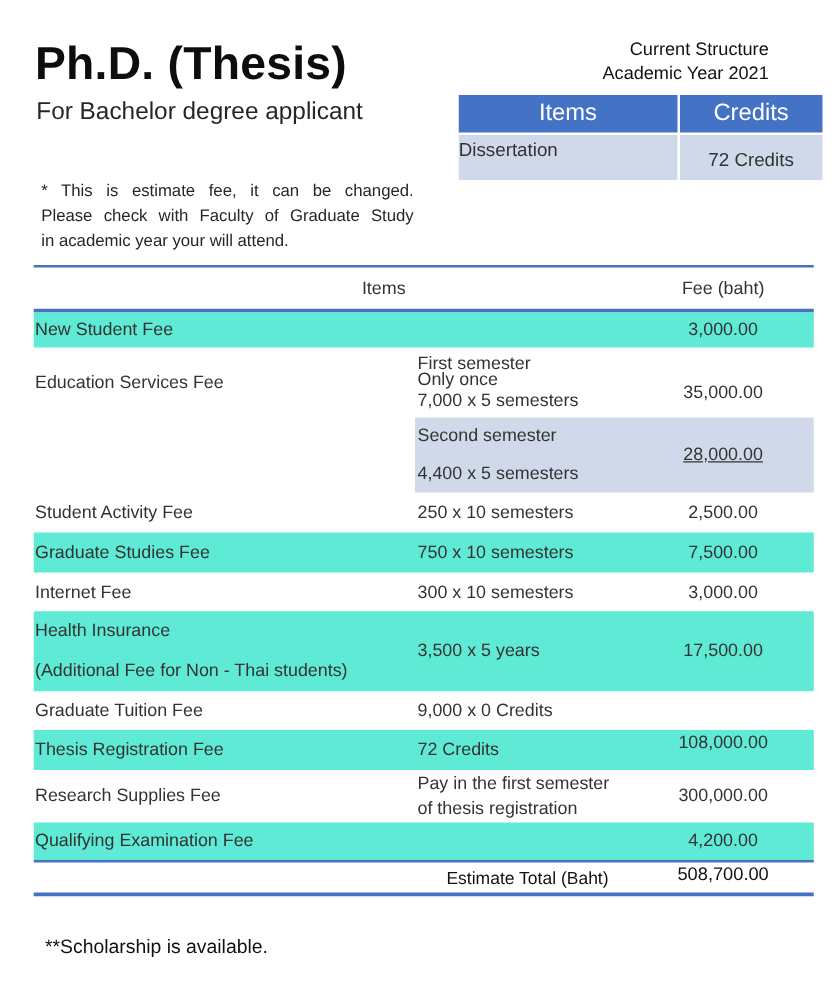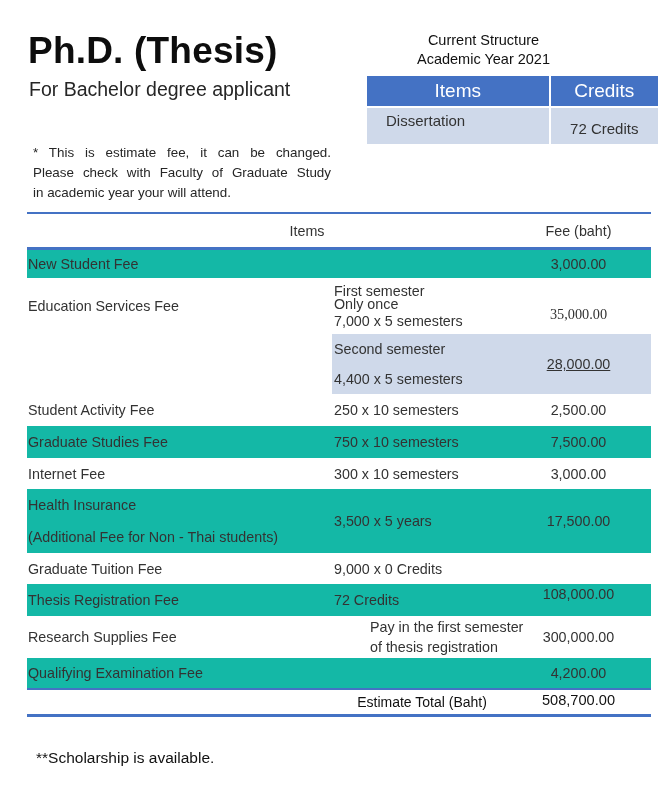--- a/index.html
+++ b/index.html
@@ -7,37 +7,37 @@
     width: 667px; height: 800px; background: #ffffff; position: relative; overflow: hidden;
     font-family: "Liberation Sans", "DejaVu Sans", sans-serif; color: #262626;
   }
   .abs { position: absolute; }
   #title { left: 28px; top: 30px; font-size: 37px; font-weight: bold; color: #0d0d0d; letter-spacing: 0.2px; }
   #subtitle { left: 29px; top: 78px; font-size: 19.5px; color: #262626; }
   #note { left: 33px; top: 143px; width: 298px; font-size: 13.4px; line-height: 20px; color: #262626; text-align: justify; }
   #note span { display: block; }
   #note .j { text-align-last: justify; }
 
-  #struct-title { left: 376px; top: 31px; width: 215px; text-align: center; font-size: 14.5px; line-height: 19px; color: #111; }
+  #struct-title { left: 400px; top: 31px; width: 215px; text-align: right; font-size: 14.5px; line-height: 19px; color: #111; }
   #struct-title span { display: block; }
   #struct-table { left: 367px; top: 76px; width: 293px; border-collapse: collapse; }
   #struct-table td { padding: 0; height: 32px; font-size: 15px; color: #333; border-right: 2px solid #fff; border-bottom: 2px solid #fff; }
   #struct-table tr.hd td { background: #4472C4; color: #fff; font-size: 19px; text-align: center; height: 30px; }
   #struct-table tr.r1 td { background: #CFD9EA; }
   #struct-table tr.r2 td { background: #E9EDF5; }
   #struct-table td.c1 { width: 176px; }
   #struct-table td.c2 { width: 115px; text-align: center; }
-  #struct-table tr.r1 td.c1 { padding-left: 19px; vertical-align: top; padding-top: 4px; height: 26px; }
+  #struct-table tr.r1 td.c1 { padding-left: 0; vertical-align: top; padding-top: 4px; height: 26px; }
   #struct-table tr.r1 td.c2 { padding-top: 4px; }
   #struct-table tr.r2 td { text-align: center; font-weight: bold; text-decoration: underline; }
 
   #fee { left: 27px; top: 212px; width: 624px; }
   .line { position: absolute; left: 0; width: 624px; background: #4472C4; }
   .row { position: absolute; left: 0; width: 624px; font-size: 14.3px; color: #333; }
-  .row.shade { background: #14b8a6; }
+  .row.shade { background: #5eead4; }
   .cell { position: absolute; display: flex; flex-direction: column; justify-content: center; }
   .c-item { left: 1px; width: 300px; }
   .c-desc { left: 307px; width: 200px; }
   .c-fee { left: 495px; width: 113px; text-align: center; align-items: center; }
   .two span { display: block; }
   .desc-shade { position: absolute; left: 305px; width: 319px; background: #CFD9EA; }
 </style>
 </head>
 <body>
 
@@ -79,21 +79,21 @@
     <div class="cell c-desc" style="height:28px;margin-top:40px;">Only once</div>
     <div class="cell c-fee" style="height:28px;">3,000.00</div>
   </div>
 
   <div class="row" style="top:66px;height:56px;">
     <div class="cell c-item" style="height:56px;">Education Services Fee</div>
     <div class="cell c-desc two" style="height:56px;line-height:30px;">
       <span>First semester</span>
       <span>7,000 x 5 semesters</span>
     </div>
-    <div class="cell c-fee" style="height:72px;font-family:Liberation Serif, serif;">35,000.00</div>
+    <div class="cell c-fee" style="height:72px;">35,000.00</div>
   </div>
 
   <div class="desc-shade" style="top:122px;height:60px;"></div>
   <div class="row" style="top:122px;height:60px;">
     <div class="cell c-desc two" style="height:60px;line-height:30px;">
       <span>Second semester</span>
       <span>4,400 x 5 semesters</span>
     </div>
     <div class="cell c-fee" style="height:60px;text-decoration:underline;">28,000.00</div>
   </div>
@@ -132,21 +132,21 @@
   </div>
 
   <div class="row shade" style="top:372px;height:32px;">
     <div class="cell c-item" style="height:32px;">Thesis Registration Fee</div>
     <div class="cell c-desc" style="height:32px;">72 Credits</div>
     <div class="cell c-fee" style="height:20px;">108,000.00</div>
   </div>
 
   <div class="row" style="top:404px;height:42px;">
     <div class="cell c-item" style="height:42px;">Research Supplies Fee</div>
-    <div class="cell c-desc two" style="height:42px;line-height:20px;margin-left:36px;">
+    <div class="cell c-desc two" style="height:42px;line-height:20px;">
       <span>Pay in the first semester</span>
       <span>of thesis registration</span>
     </div>
     <div class="cell c-fee" style="height:42px;">300,000.00</div>
   </div>
 
   <div class="row shade" style="top:446px;height:30px;">
     <div class="cell c-item" style="height:30px;">Qualifying Examination Fee</div>
     <div class="cell c-desc" style="height:30px;"></div>
     <div class="cell c-fee" style="height:30px;">4,200.00</div>

